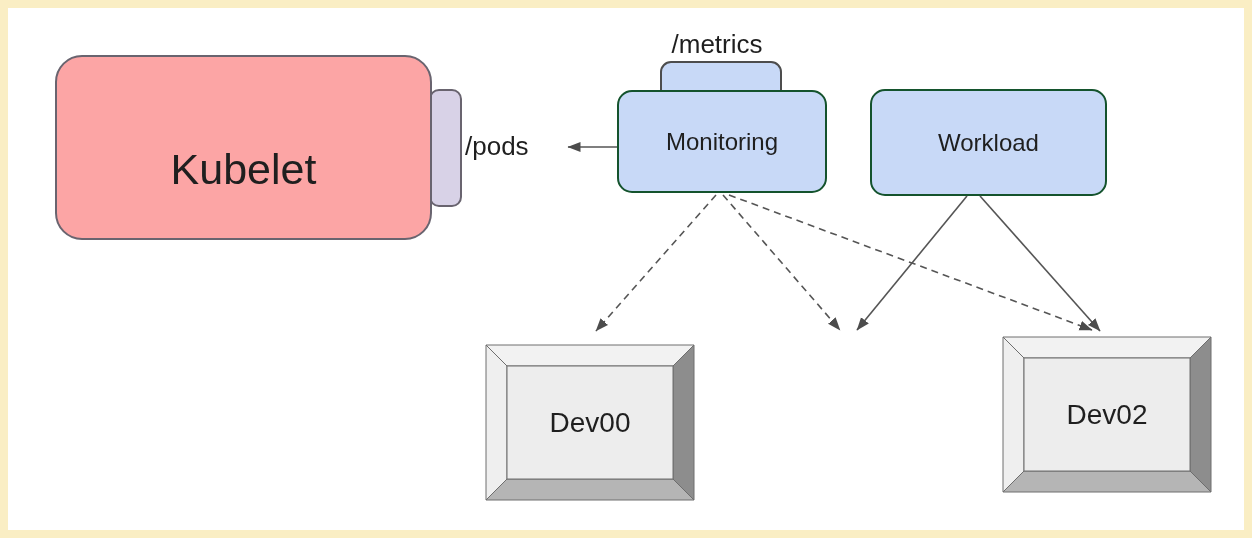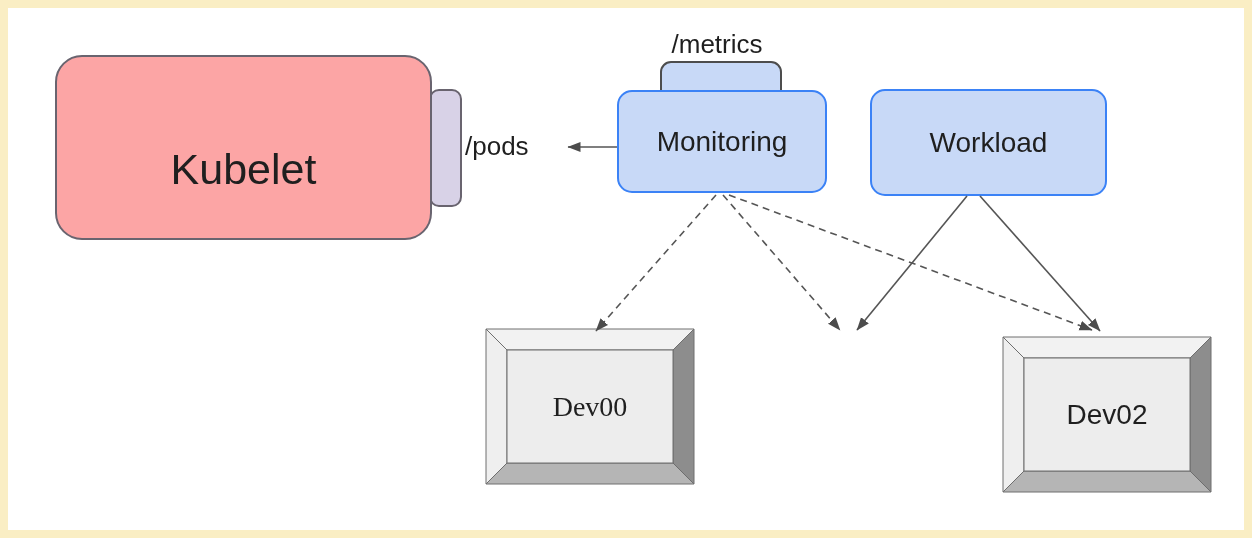--- a/index.html
+++ b/index.html
@@ -12,38 +12,38 @@
 
   
   .kubelet-main{left:55px;top:55px;width:377px;height:185px;background:#fca5a5;
     border:2px solid #69646f;border-radius:27px;z-index:2;
     align-items:flex-start;padding-top:80px;font-size:43px;}
   .kubelet-main .lbl{position:absolute;top:88px;left:0;right:0;}
   .kubelet-tab{left:429px;top:89px;width:33px;height:118px;background:#d8d2e7;
     border:2px solid #69646f;border-radius:10px;z-index:1;}
 
   
-  .blue-box{background:#c8d9f7;border:2px solid #3b82f6;border-radius:15px;z-index:2;
-    font-size:28px;line-height:33px;}
+  .blue-box{background:#c8d9f7;border:2px solid #14532d;border-radius:15px;z-index:2;
+    font-size:24px;line-height:33px;}
   .md-box{left:617px;top:90px;width:210px;height:103px;}
   .wp-box{left:870px;top:89px;width:237px;height:107px;}
   .metrics-tab{left:660px;top:61px;width:122px;height:45px;background:#c8d9f7;
     border:2px solid #4d4d4d;border-radius:11px;z-index:1;}
 
   
   .ep-label{position:absolute;font-size:26px;z-index:4;}
   .pods-label{left:465px;top:131px;}
   .metrics-label{left:652px;top:29px;width:130px;text-align:center;}
 
   
   .devbox{position:absolute;width:210px;height:157px;z-index:2;}
   .devbox svg{position:absolute;inset:0;display:block;}
   .devbox .lbl{position:absolute;inset:0;display:flex;align-items:center;justify-content:center;
     font-size:28px;}
-  .dev0{left:485px;top:328px;font-family:Liberation Serif, serif;}
+  .dev0{left:485px;top:344px;}
   .dev1{left:742px;top:336px;}
   .dev2{left:1002px;top:336px;border-radius:20px;}
 
   .edges{position:absolute;inset:0;z-index:3;pointer-events:none;}
 </style>
 </head>
 <body>
 
 <div class="stage">
 

